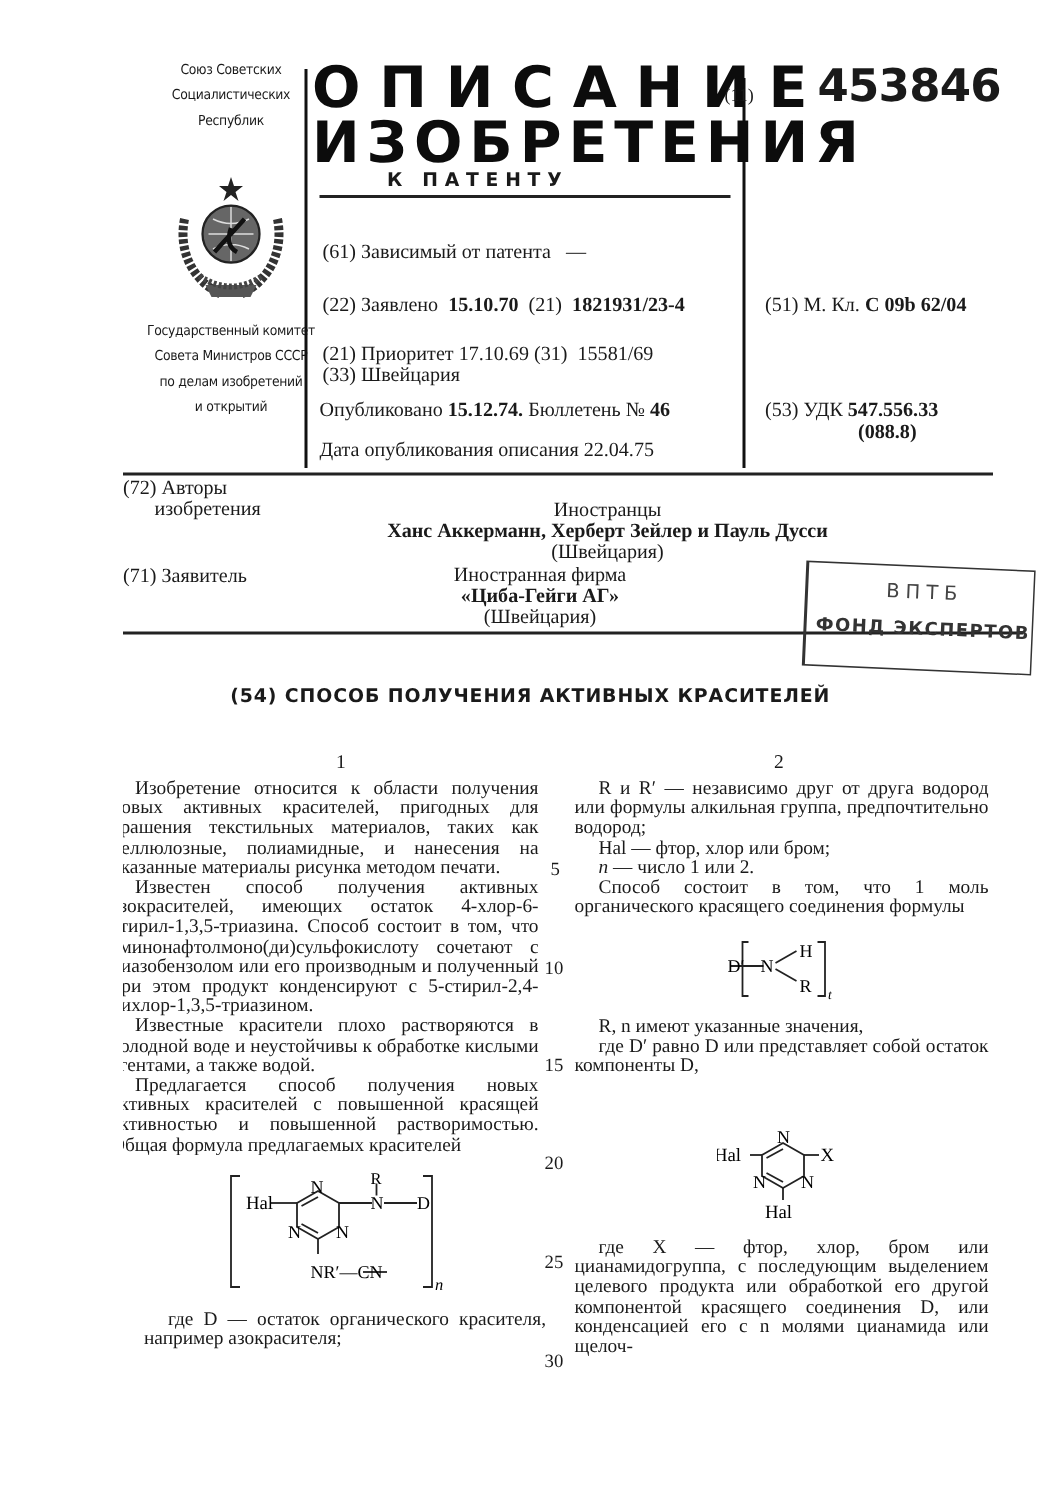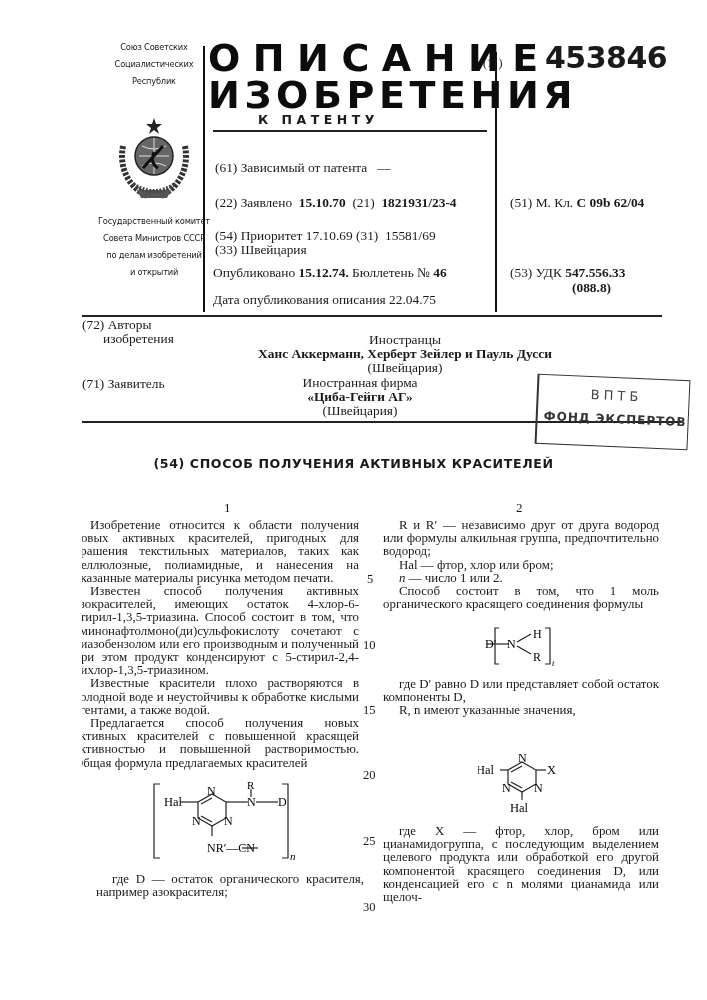--- a/index.html
+++ b/index.html
@@ -81,21 +81,21 @@
 <div class="abs patno-lbl">(11)</div>
 <div class="abs patno">453846</div>
 
 <div class="abs meta" style="left:215px; top:160px;">
   <span>(61) Зависимый от патента</span>&nbsp;&nbsp;&nbsp;<span>—</span>
 </div>
 <div class="abs meta" style="left:215px; top:195px;">
   <span>(22) Заявлено</span>&nbsp; <b>15.10.70</b>&nbsp; <span>(21)</span>&nbsp; <b>1821931/23-4</b>
 </div>
 <div class="abs meta" style="left:215px; top:228px;">
-  <span>(54) Приоритет</span> <span>17.10.69</span> <span>(31)</span>&nbsp; <span>15581/69</span>
+  <span>(21) Приоритет</span> <span>17.10.69</span> <span>(31)</span>&nbsp; <span>15581/69</span>
 </div>
 <div class="abs meta" style="left:215px; top:242px;">(33) Швейцария</div>
 <div class="abs meta" style="left:213px; top:265px;">
   <span>Опубликовано</span> <b>15.12.74.</b> <span>Бюллетень №</span> <b>46</b>
 </div>
 <div class="abs meta" style="left:213px; top:292px;">Дата опубликования описания 22.04.75</div>
 
 <div class="abs meta" style="left:510px; top:195px;text-align:right;">
   <span>(51) М. Кл.</span> <b>C 09b 62/04</b>
 </div>
@@ -198,22 +198,22 @@
       <path d="M32,24 L46,32"></path>
   </g>
   <text x="0" y="26" font-size="12">D′</text>
   <text x="22" y="26" font-size="12">N</text>
   <text x="48" y="16" font-size="12">H</text>
   <text x="48" y="39" font-size="12">R</text>
   <text x="67" y="44" font-size="9" font-style="italic">t</text>
 </svg>
 
 <div class="abs col" style="left:383px; width:276px; top:678px;">
+  <p>R, n имеют указанные значения,</p>
   <p>где D′ равно D или представляет собой остаток компоненты D,</p>
-  <p>R, n имеют указанные значения,</p>
 </div>
 
 <svg class="abs" style="left:478px; top:752px;" width="110" height="70">
   <g stroke="#222" fill="none" stroke-width="1.2">
     <path d="M30,18 L44,10 L58,18 L58,32 L44,40 L30,32 Z"></path>
     <path d="M33,20 L44,14"></path>
       <path d="M33,30 L44,36"></path>
     <path d="M22,18 L30,18"></path>
       <path d="M58,18 L68,18"></path>
     <path d="M44,40 L44,48"></path>

